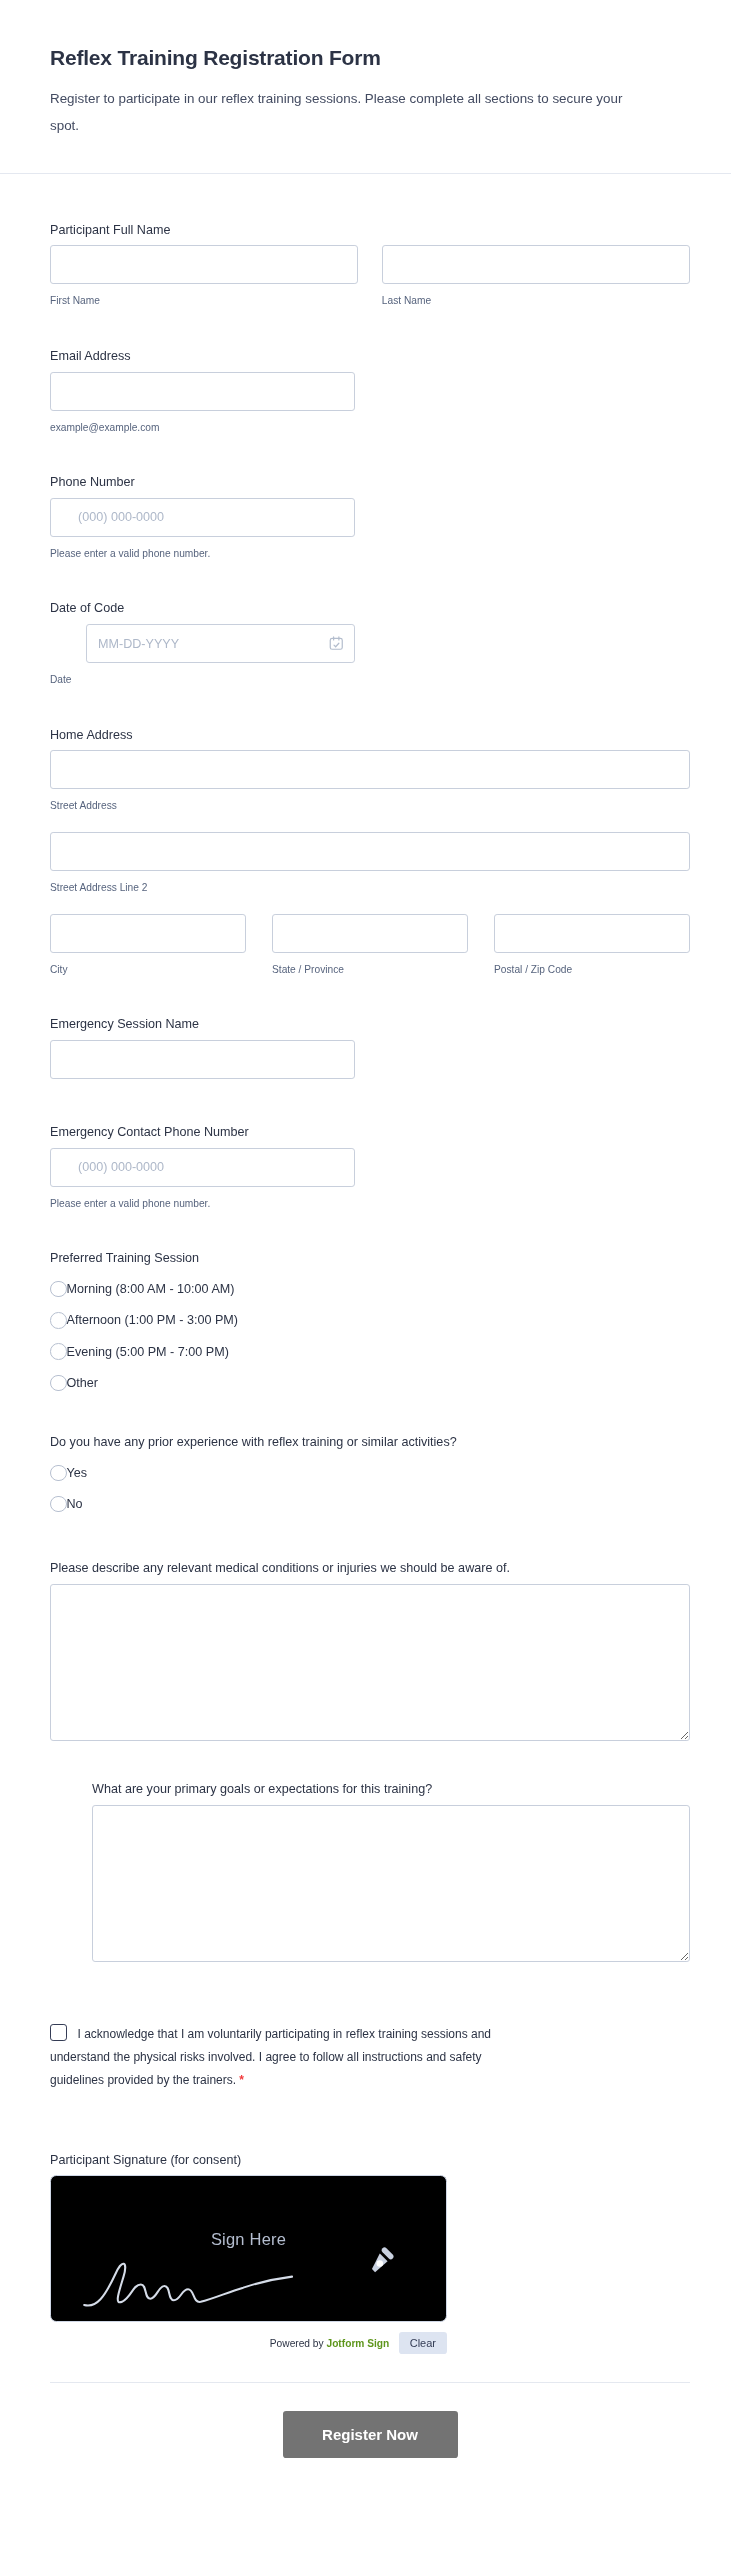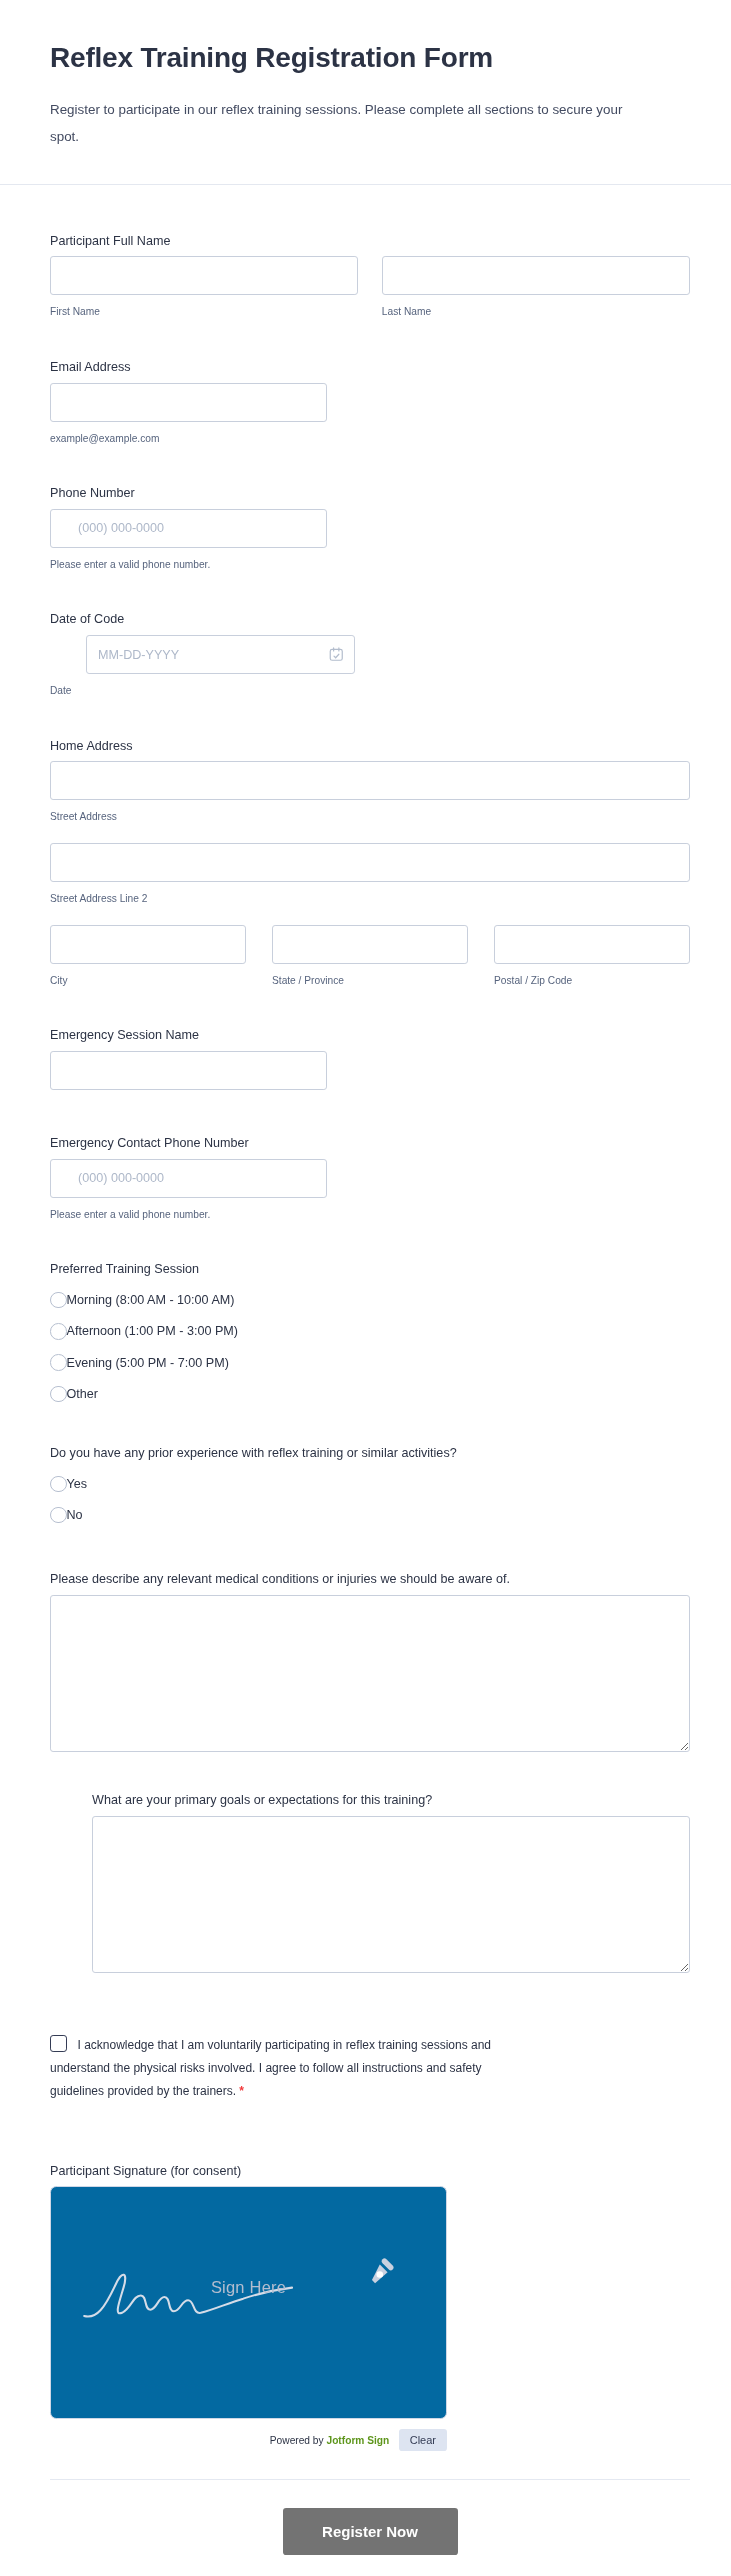--- a/index.html
+++ b/index.html
@@ -11,22 +11,22 @@
     font-family: "Liberation Sans", "DejaVu Sans", sans-serif;
     color: #2c3345;
   }
 
   
   .form-header {
     padding: 42px 50px 33px 50px;
     border-bottom: 0.8px solid #e4e8f0;
   }
   .form-title {
-    margin: 0 0 22px 0;
-    font-size: 28px;
+    margin: 0 0 11px 0;
+    font-size: 21px;
     line-height: 31.5px;
     font-weight: 700;
     color: #2c3345;
     letter-spacing: -0.2px;
   }
   .form-description {
     margin: 0;
     max-width: 598px;
     font-size: 13.4px;
     line-height: 27.5px;
@@ -55,21 +55,21 @@
     padding: 0 11px;
     border: 0.8px solid #c8cfdc;
     border-radius: 3.1px;
     background: #fff;
     font-family: inherit;
     font-size: 12.6px;
     color: #2c3345;
     outline: none;
   }
   .tinput::placeholder { color: #aeb8c9; }
-  .half { width: 277px; padding-left: 27px; }
+  .half { width: 305px; padding-left: 27px; }
 
   .sublabel {
     margin-top: 11px;
     font-size: 10.2px;
     line-height: 12.6px;
     color: #57647e;
   }
 
   .row2 { display: flex; gap: 23.6px; }
   .row2 .col { flex: 1; }
@@ -129,24 +129,24 @@
     font-size: 12.6px;
     color: #2c3345;
     outline: none;
   }
   .mb-big { margin-bottom: 61px; padding-left: 42px; }
 
   
   .sig-field { margin-bottom: 0; }
   .sig-pad {
     position: relative;
-    width: 397px; height: 233px;
+    width: 397px; height: 147px;
     border: 0.8px solid #cfd7e6;
     border-radius: 6.3px;
-    background: #0369a1;
+    background: #000000;
     cursor: crosshair;
   }
   .sign-here {
     position: absolute; left: 50%; top: 43%;
     transform: translate(-50%, -50%);
     font-size: 16.5px; color: #b4bdcf; letter-spacing: 0.2px;
   }
   .squiggle { position: absolute; left: 30px; top: 77px; }
   .pen-icon { position: absolute; right: 49px; top: 68px; }
   .sig-footer {

